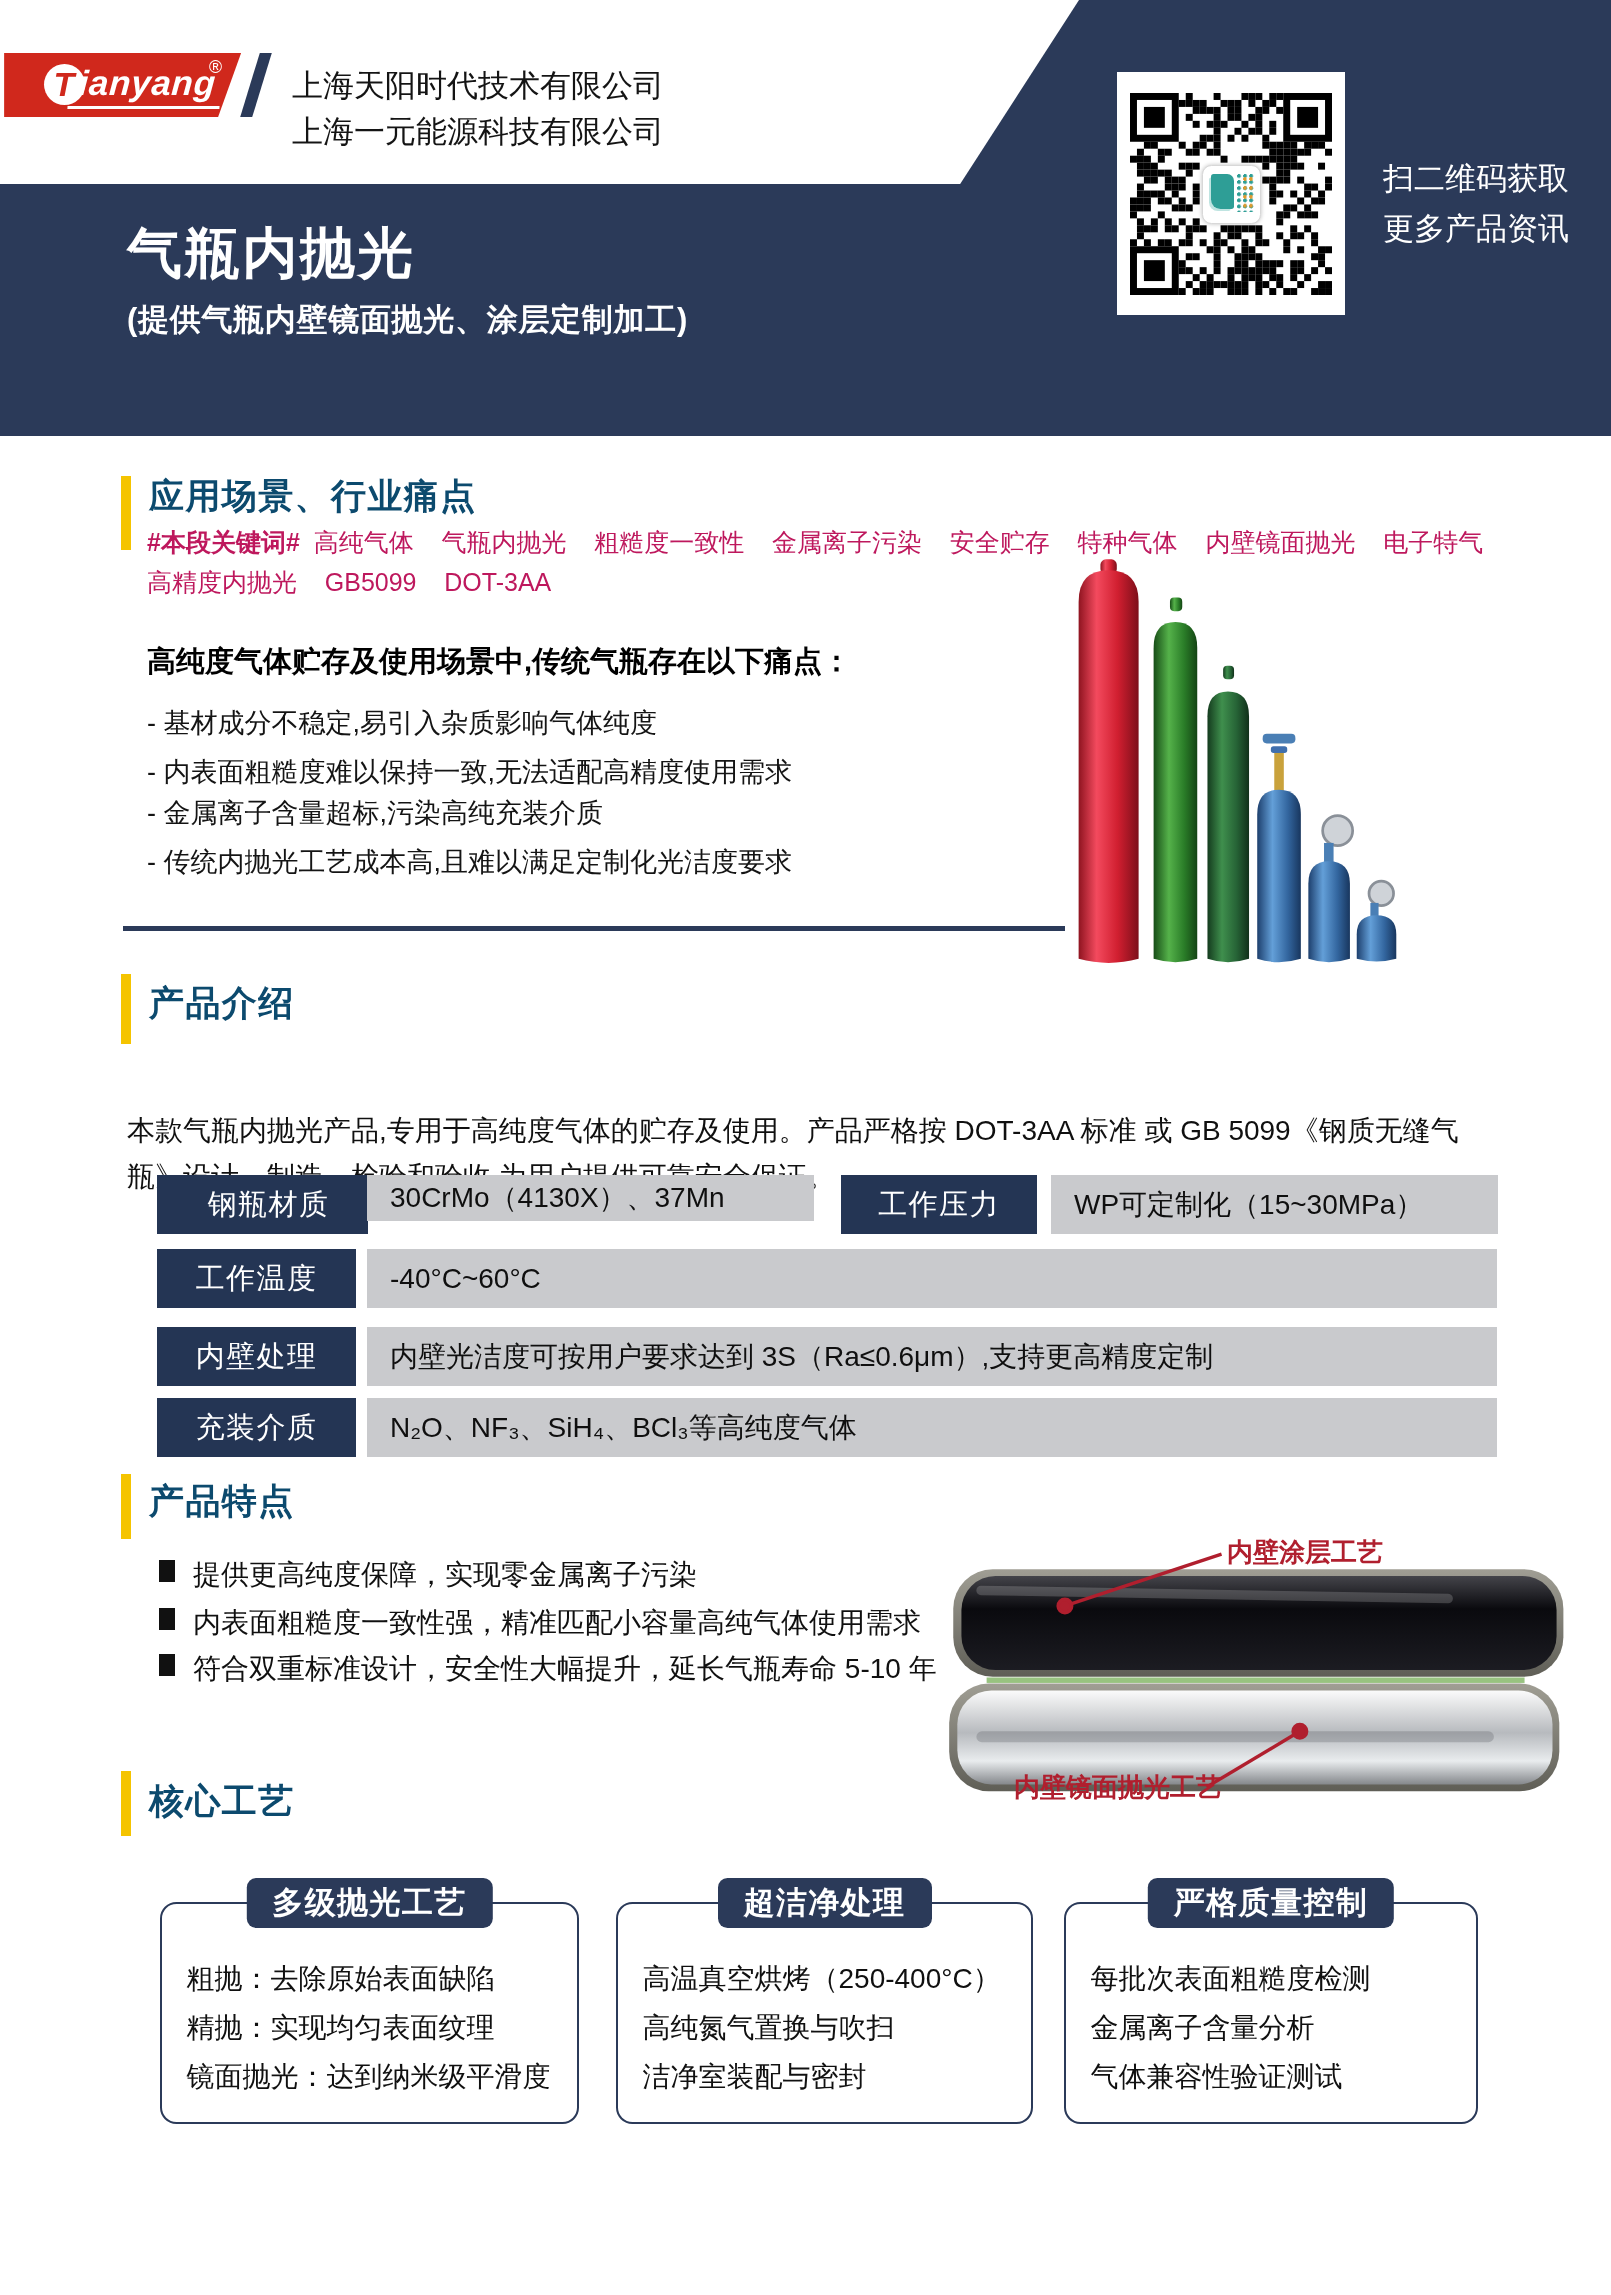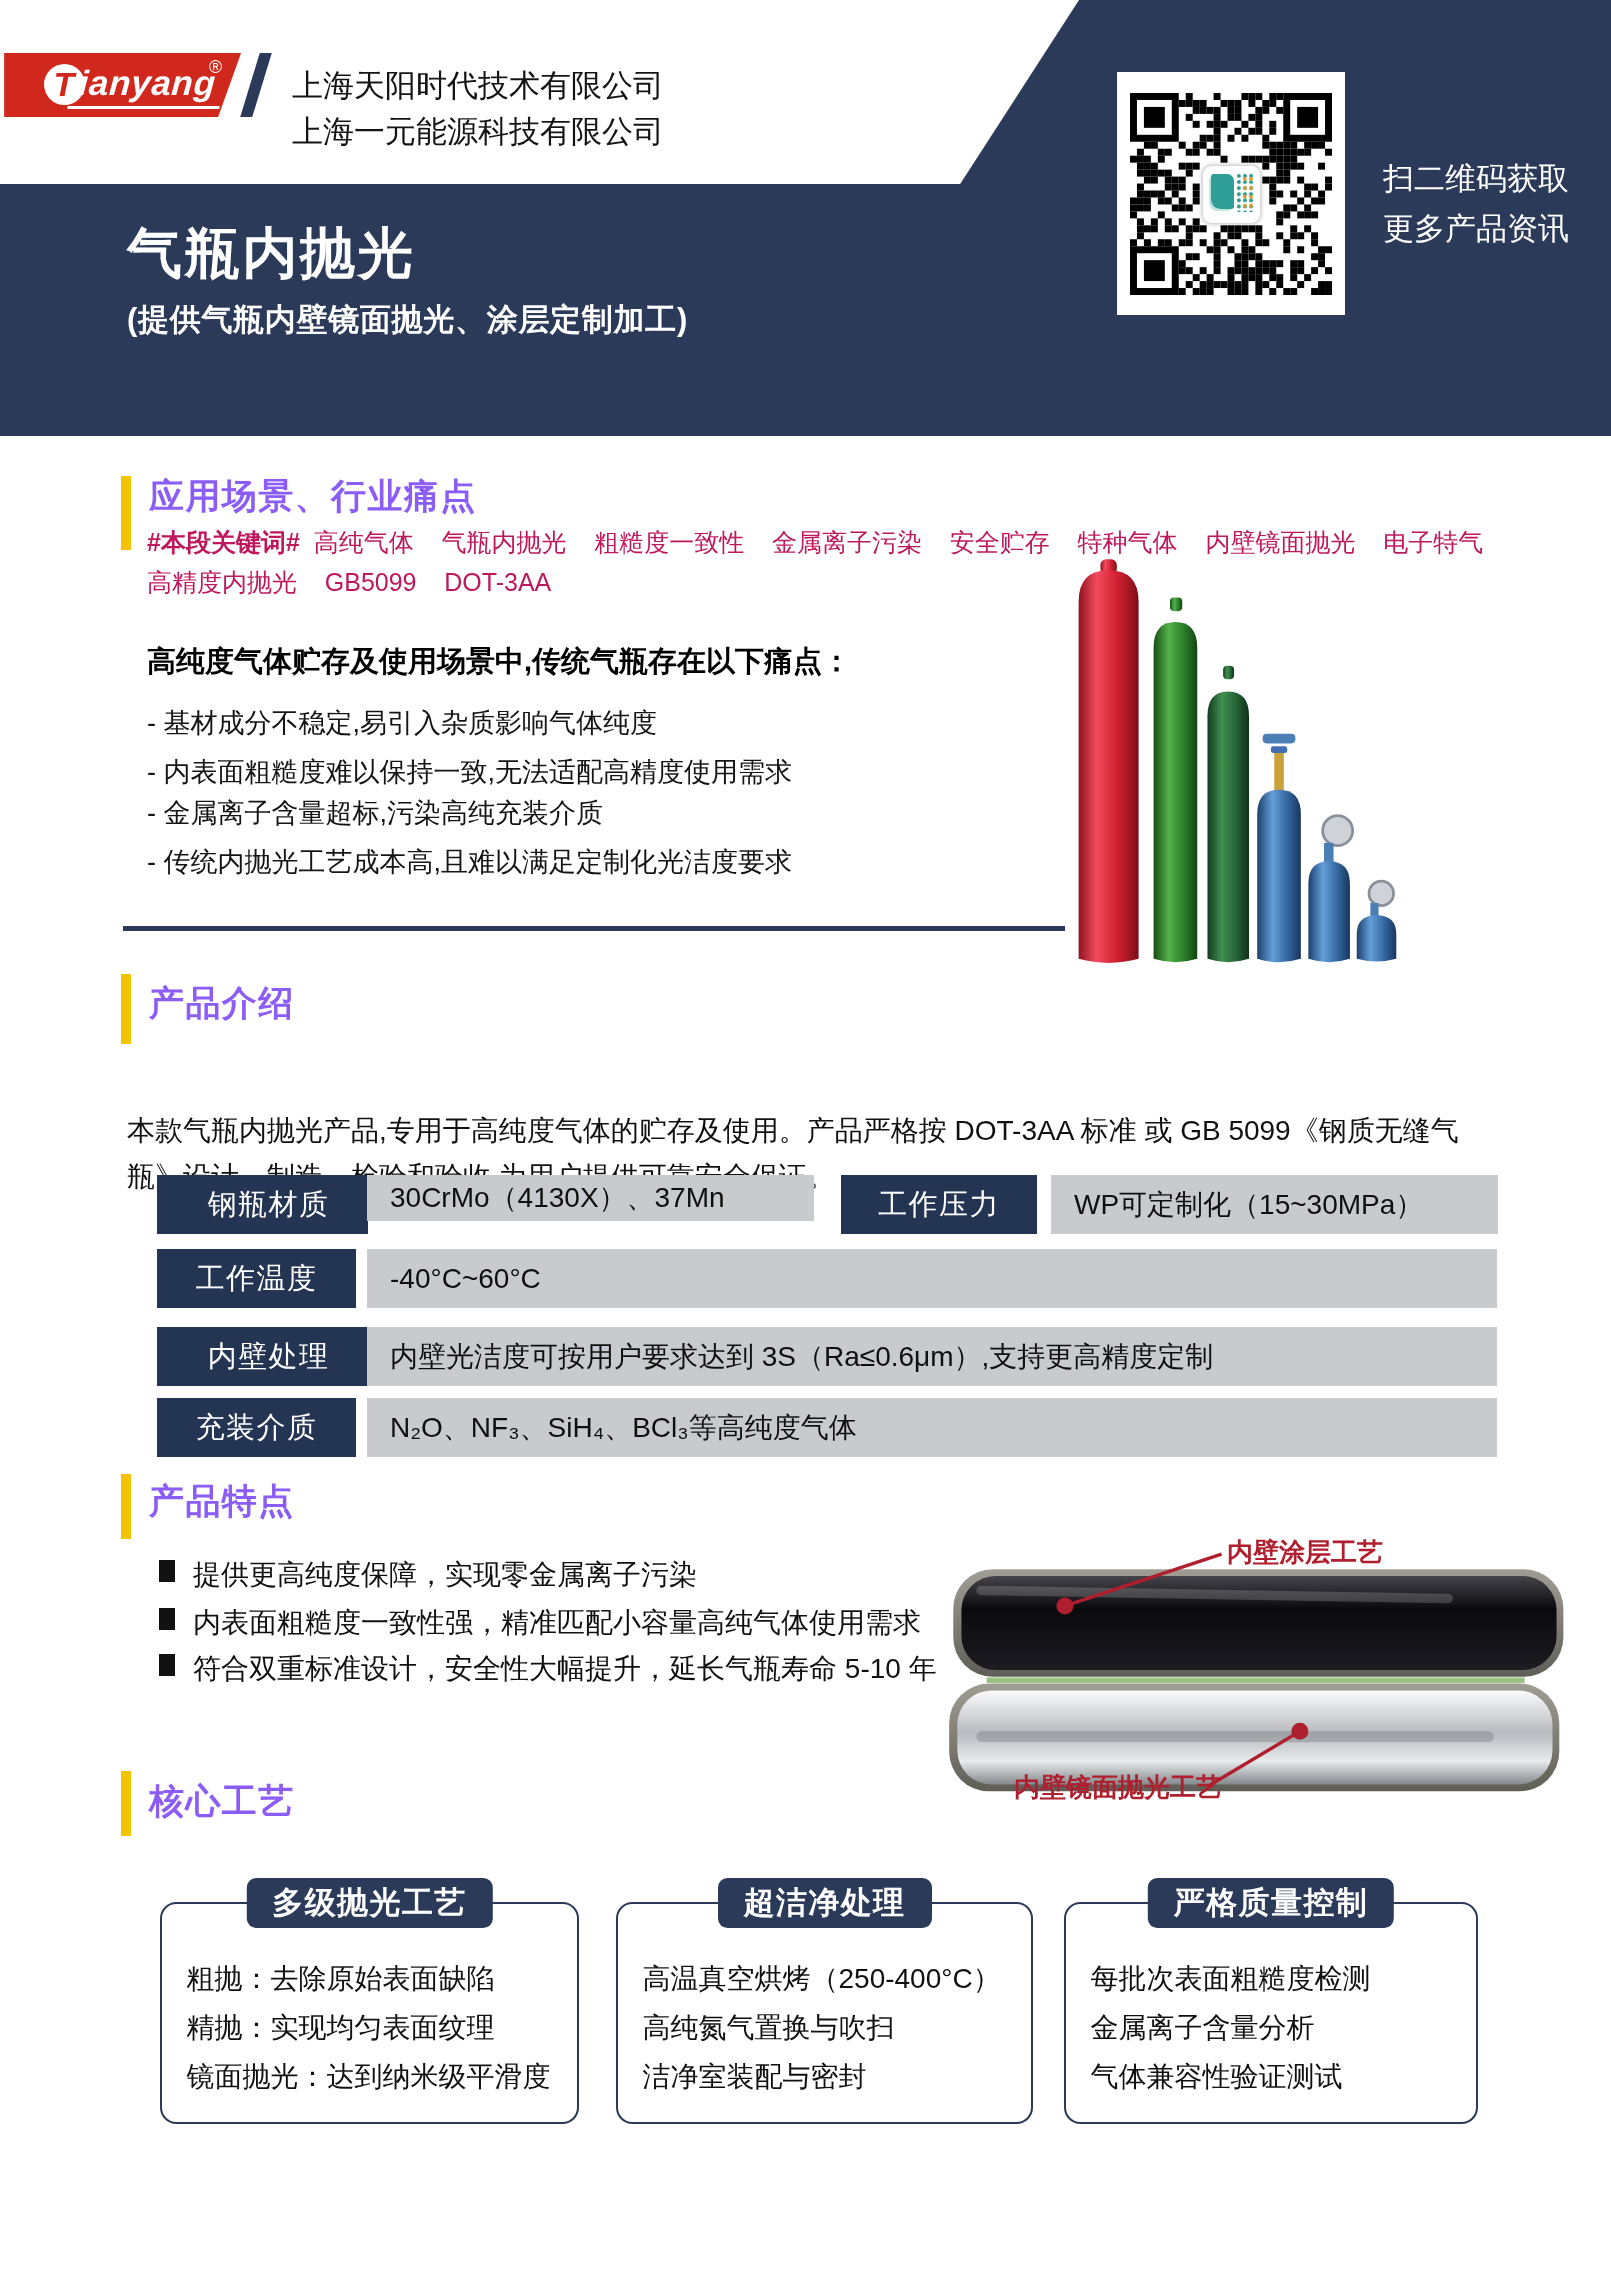--- a/index.html
+++ b/index.html
@@ -58,21 +58,21 @@
   }
   .qr-dots2{
     position:absolute;left:40px;top:11px;width:11px;height:31px;
     background-image:radial-gradient(circle at 2px 2px,#e09a2d 1.6px,transparent 2px);
     background-size:6.1px 8.9px;
   }
   .qr-caption{left:1383px;top:154px;font-size:31px;line-height:50px;color:#ffffff;font-weight:500;}
 
   
   .ybar{width:10.2px;background:#f5c400;}
-  .sec-title{font-size:35px;font-weight:bold;color:#8b5cf6;letter-spacing:1.4px;}
+  .sec-title{font-size:35px;font-weight:bold;color:#0c4a6e;letter-spacing:1.4px;}
 
   
   .keywords{font-size:25px;color:#be185d;white-space:pre;line-height:40px;}
   .kw-label{font-weight:bold;}
   .pain-intro{font-size:29px;font-weight:bold;color:#000;}
   .pain-item{font-size:27px;color:#141414;}
   .divider{left:123px;top:926px;width:942px;height:4.8px;background:#2b3a59;}
 
   
   .intro-par{left:127px;top:1064px;width:1370px;font-size:28px;line-height:46px;color:#101010;margin-top:44px;}
@@ -518,21 +518,21 @@
   <div class="abs intro-par">本款气瓶内抛光产品,专用于高纯度气体的贮存及使用。产品严格按 DOT-3AA 标准 或 GB 5099《钢质无缝气瓶》设计、制造、检验和验收,为用户提供可靠安全保证。</div>
 
   <div class="abs spec-label" style="left:157px;top:1175px;width:199px;height:59px;padding-left:12px;">钢瓶材质</div>
   <div class="abs spec-value" style="left:367px;top:1175px;width:447px;height:46px;">30CrMo（4130X）、37Mn</div>
   <div class="abs spec-label" style="left:841px;top:1175px;width:196px;height:59px;">工作压力</div>
   <div class="abs spec-value" style="left:1051px;top:1175px;width:447px;height:59px;">WP可定制化（15~30MPa）</div>
 
   <div class="abs spec-label" style="left:157px;top:1249px;width:199px;height:59px;text-align:right;">工作温度</div>
   <div class="abs spec-value" style="left:367px;top:1249px;width:1130px;height:59px;">-40°C~60°C</div>
 
-  <div class="abs spec-label" style="left:157px;top:1327px;width:199px;height:59px;padding-left:12px;">内壁处理</div>
+  <div class="abs spec-label" style="left:157px;top:1327px;width:199px;height:59px;">内壁处理</div>
   <div class="abs spec-value" style="left:367px;top:1327px;width:1130px;height:59px;">内壁光洁度可按用户要求达到 3S（Ra≤0.6μm）,支持更高精度定制</div>
 
   <div class="abs spec-label" style="left:157px;top:1398px;width:199px;height:59px;">充装介质</div>
   <div class="abs spec-value" style="left:367px;top:1398px;width:1130px;height:59px;">N₂O、NF₃、SiH₄、BCl₃等高纯度气体</div>
 
   <div class="abs ybar" style="left:121px;top:1474px;height:65px;"></div>
   <div class="abs sec-title" style="left:149px;top:1478px;">产品特点</div>
 
   <div class="abs feat-row" style="left:159px;top:1556px;width:784px;">
     <span class="feat-square"></span>

